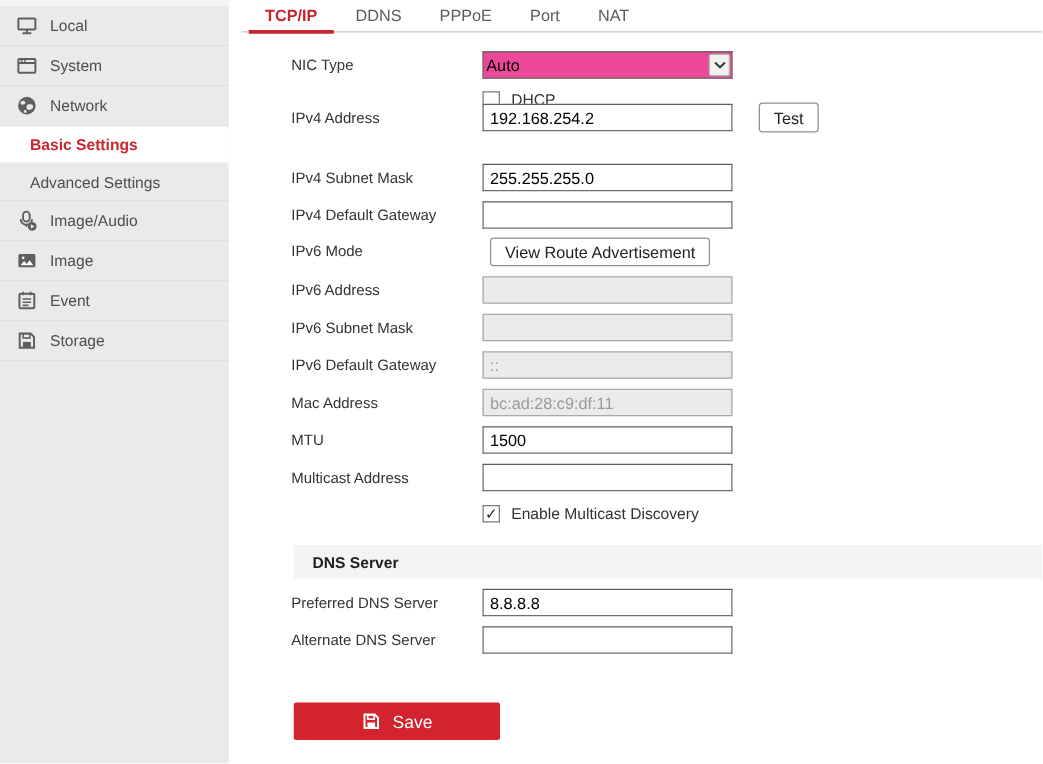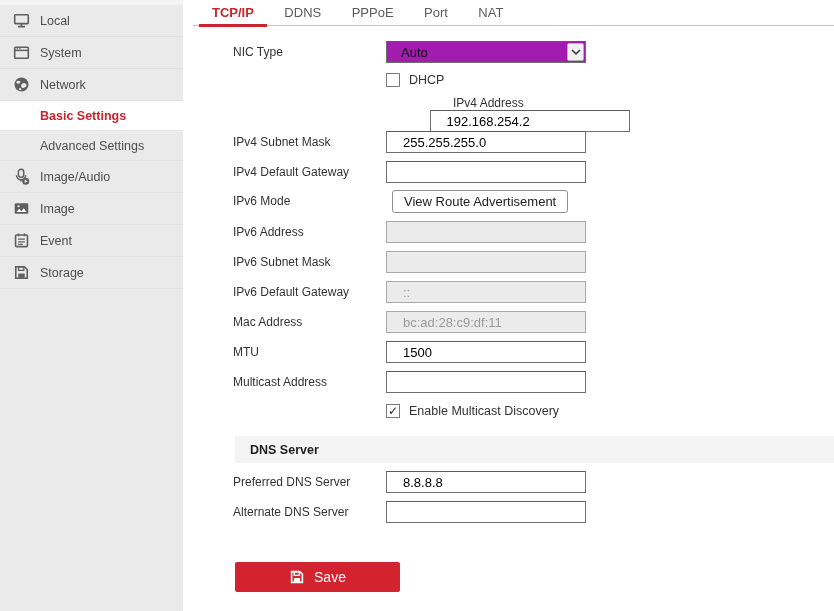--- a/index.html
+++ b/index.html
@@ -7,43 +7,43 @@
   body { font-family:"Liberation Sans","DejaVu Sans",sans-serif; }
   .app { position:relative; width:834px; height:611px; background:#fff; overflow:hidden; }
 
   
   .sidebar { position:absolute; left:0; top:0; width:183px; height:611px;
              background:#eaeaea; border-top:5px solid #f4f4f4; }
   .side-item { display:flex; align-items:center; height:32px; padding-left:13px;
                border-bottom:1px solid #e0e0e0; cursor:pointer; }
   .side-item .icn { width:17px; height:17px; margin-right:10px; flex:none; display:flex; align-items:center; }
   .side-item .lbl { font-size:12.5px; color:#4e4e4e; }
-  .side-sub { height:30px; padding-left:40px; }
+  .side-sub { height:30px; padding-left:24px; }
   .side-item.active { background:#ffffff; border-bottom:1px solid #e6e6e6; }
   .side-item.active .lbl { color:#c9252d; font-weight:bold; }
 
   
   .content { position:absolute; left:193px; top:0; width:641px; height:611px; background:#fff; }
 
   .tabbar { position:relative; height:26px; border-bottom:1px solid #c6c6c6; padding-left:6px; }
   .tab { display:inline-block; padding:5px 13px 4px 13px; font-size:13px; color:#5b5b5b;
          cursor:pointer; border-bottom:3px solid transparent; margin-bottom:-1px; }
   .tab.active { color:#c9252d; font-weight:bold; border-bottom-color:#c9252d; }
 
   .form { position:absolute; left:0; top:26px; width:641px; height:585px; }
   .row { position:absolute; left:40px; right:8px; height:22px; display:flex; align-items:center; }
   .row label { width:153px; flex:none; font-size:12px; color:#333; }
   .tbx { width:200px; height:22px; flex:none; border:1px solid #6f6f6f; border-top-color:#5c5c5c;
-         padding:0 16px; font-size:13px; color:#000; background:#fff;
+         padding:0 5px; font-size:13px; color:#000; background:#fff;
          font-family:"Liberation Sans","DejaVu Sans",sans-serif; }
   .tbx.disabled { background:#ebebeb; color:#9a9a9a; border-color:#a9a9a9; }
 
   .sel { position:relative; width:200px; height:22px; flex:none; border:1px solid #6f6f6f;
-         border-top-color:#5c5c5c; background:#a21caf; display:flex; align-items:center;
-         padding-left:14px; font-size:13px; color:#000; cursor:default; }
+         border-top-color:#5c5c5c; background:#ec4899; display:flex; align-items:center;
+         padding-left:2px; font-size:13px; color:#000; cursor:default; }
   .sel .chev { position:absolute; right:1px; top:1px; width:17px; height:18px; background:#f1f1f1;
                border:1px solid #b4b4b4; border-radius:2px; display:flex; align-items:center;
                justify-content:center; }
 
   .btn { height:24px; padding:0 11px; background:#fff; border:1px solid #8f8f8f; border-radius:3px;
          font-size:13px; color:#222; cursor:pointer;
          font-family:"Liberation Sans","DejaVu Sans",sans-serif; }
   .btn.test { margin-left:21px; }
   .btn.view { margin-left:6px; height:23px; }
 
@@ -185,21 +185,21 @@
           </span>
         </div>
       </div>
 
       <div class="chkrow" style="top:47px;">
         <span class="spacer"></span>
         <span class="chk"></span>
         <span class="cklbl">DHCP</span>
       </div>
 
-      <div class="row" style="top:70px;flex-direction:column;">
+      <div class="row" style="top:57px;">
         <label>IPv4 Address</label>
         <input class="tbx" value="192.168.254.2" style="">
         <button class="btn test">Test</button>
       </div>
 
       <div class="row" style="top:105px;align-items:center;">
         <label>IPv4 Subnet Mask</label>
         <input class="tbx" value="255.255.255.0" style="">
       </div>
 

